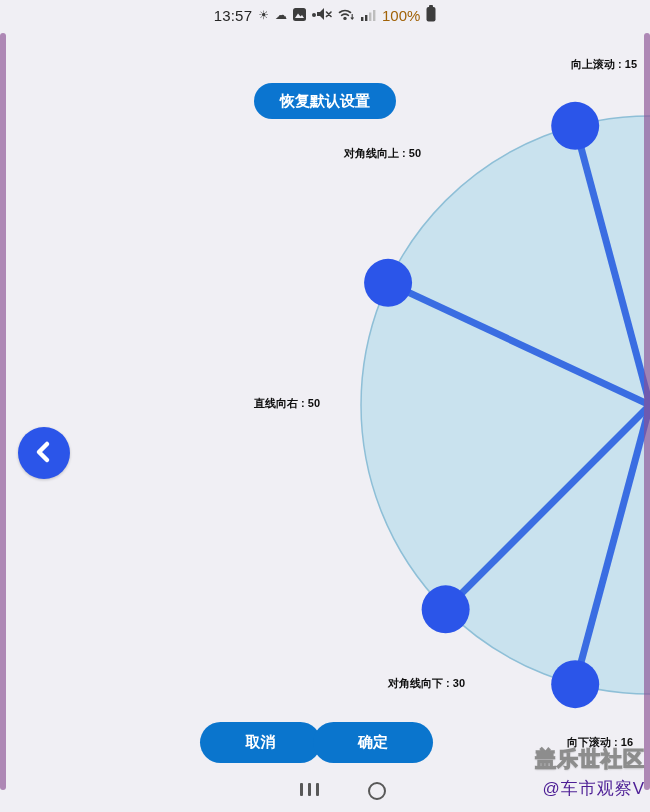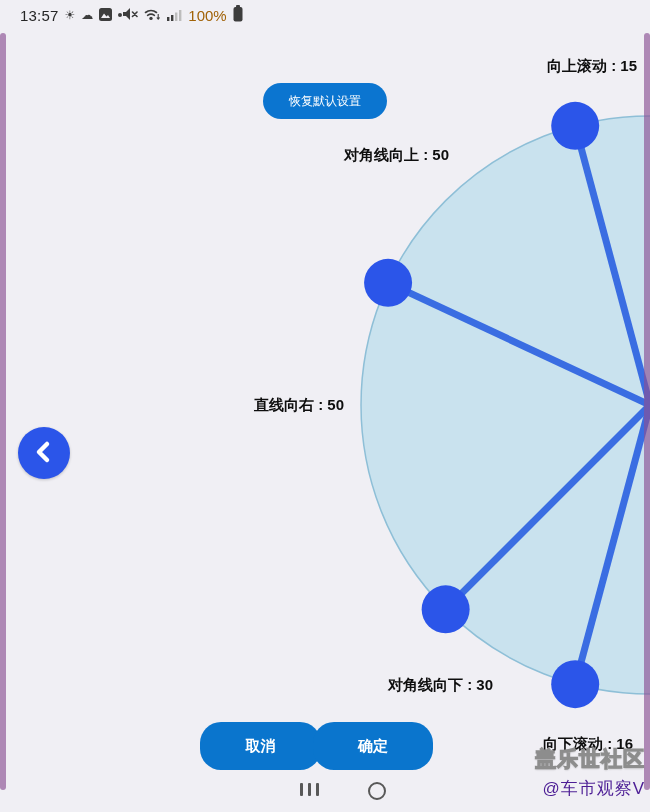--- a/index.html
+++ b/index.html
@@ -5,21 +5,21 @@
   html,body{margin:0;padding:0;background:#d8d8d8;}
   .page{
     position:relative;width:650px;height:812px;overflow:hidden;
     background:#f0eff4;
     font-family:"Liberation Sans","DejaVu Sans",sans-serif;
     color:#111;
   }
   
   .statusbar{
     position:absolute;top:0;left:0;right:0;height:30px;
-    display:flex;align-items:center;justify-content:flex-start;
+    display:flex;align-items:center;justify-content:center;
     padding:0 20px;box-sizing:border-box;font-size:15px;color:#262626;z-index:6;
   }
   .sb-group{display:flex;align-items:center;gap:6px;}
   .sb-time{font-size:15px;letter-spacing:.2px;}
   .sb-glyph{font-size:12px;color:#3d3d3d;line-height:1;}
   .sb-dot{width:4px;height:4px;border-radius:50%;background:#3d3d3d;}
   .sb-pct{font-size:15px;color:#a16207;}
   
   .edge-handle{
     position:absolute;top:33px;width:6px;height:757px;border-radius:3px;
@@ -28,43 +28,43 @@
   .edge-handle.left{left:0;}
   .edge-handle.right{right:0;}
   
   .page-title{
     position:absolute;top:50px;left:0;right:0;text-align:center;
     font-size:17px;font-weight:700;color:#0d0d0d;z-index:4;
   }
   .reset-btn{
     position:absolute;top:83px;left:50%;transform:translateX(-50%);
     height:36px;padding:0 26px;border:none;border-radius:18px;
-    background:#0b75d0;color:#fff;font-size:12px;font-weight:400;
+    background:#0b75d0;color:#fff;font-size:15px;font-weight:700;
     font-family:inherit;z-index:4;display:flex;align-items:center;
   }
   
   .gesture-svg{position:absolute;top:0;left:0;z-index:1;}
   .zone-label{
-    position:absolute;font-size:15px;font-weight:700;color:#0e0e0e;
+    position:absolute;font-size:11px;font-weight:700;color:#0e0e0e;
     white-space:nowrap;z-index:2;
   }
   .zl-0{top:57px;right:13px;}
   .zl-1{top:146px;left:344px;}
   .zl-2{top:396px;left:254px;}
   .zl-3{top:676px;left:388px;}
   .zl-4{top:735px;right:17px;}
   
   .back-fab{
     position:absolute;left:18px;top:427px;width:52px;height:52px;border-radius:50%;
     background:#2b55e9;border:none;z-index:4;display:flex;align-items:center;justify-content:center;
     box-shadow:0 1px 3px rgba(0,0,0,.2);
   }
   
   .pill-btn{
-    position:absolute;top:722px;height:48px;border:none;border-radius:21px;
+    position:absolute;top:722px;height:41px;border:none;border-radius:21px;
     background:#0a75cd;color:#fff;font-size:15px;font-weight:700;font-family:inherit;
     z-index:4;display:flex;align-items:center;justify-content:center;
   }
   .cancel-btn{left:200px;width:121px;}
   .confirm-btn{left:313px;width:120px;text-align:right;}
   
   .nav-recents{position:absolute;left:300px;top:783px;display:flex;gap:5px;z-index:4;}
   .nav-recents i{display:block;width:3px;height:13px;background:#585858;border-radius:1px;}
   .nav-home{
     position:absolute;left:368px;top:782px;width:14px;height:14px;

